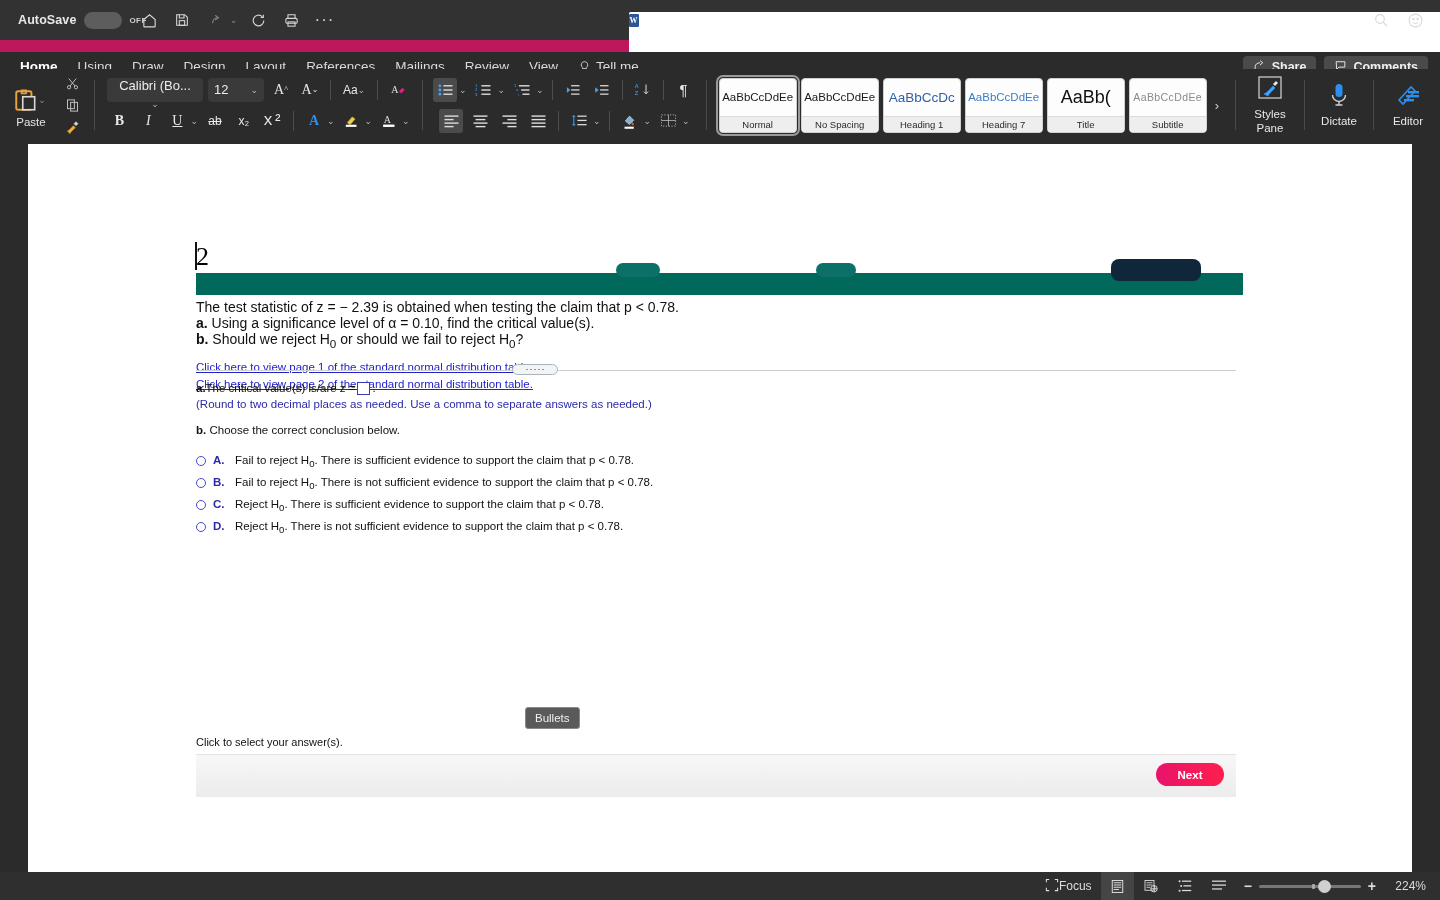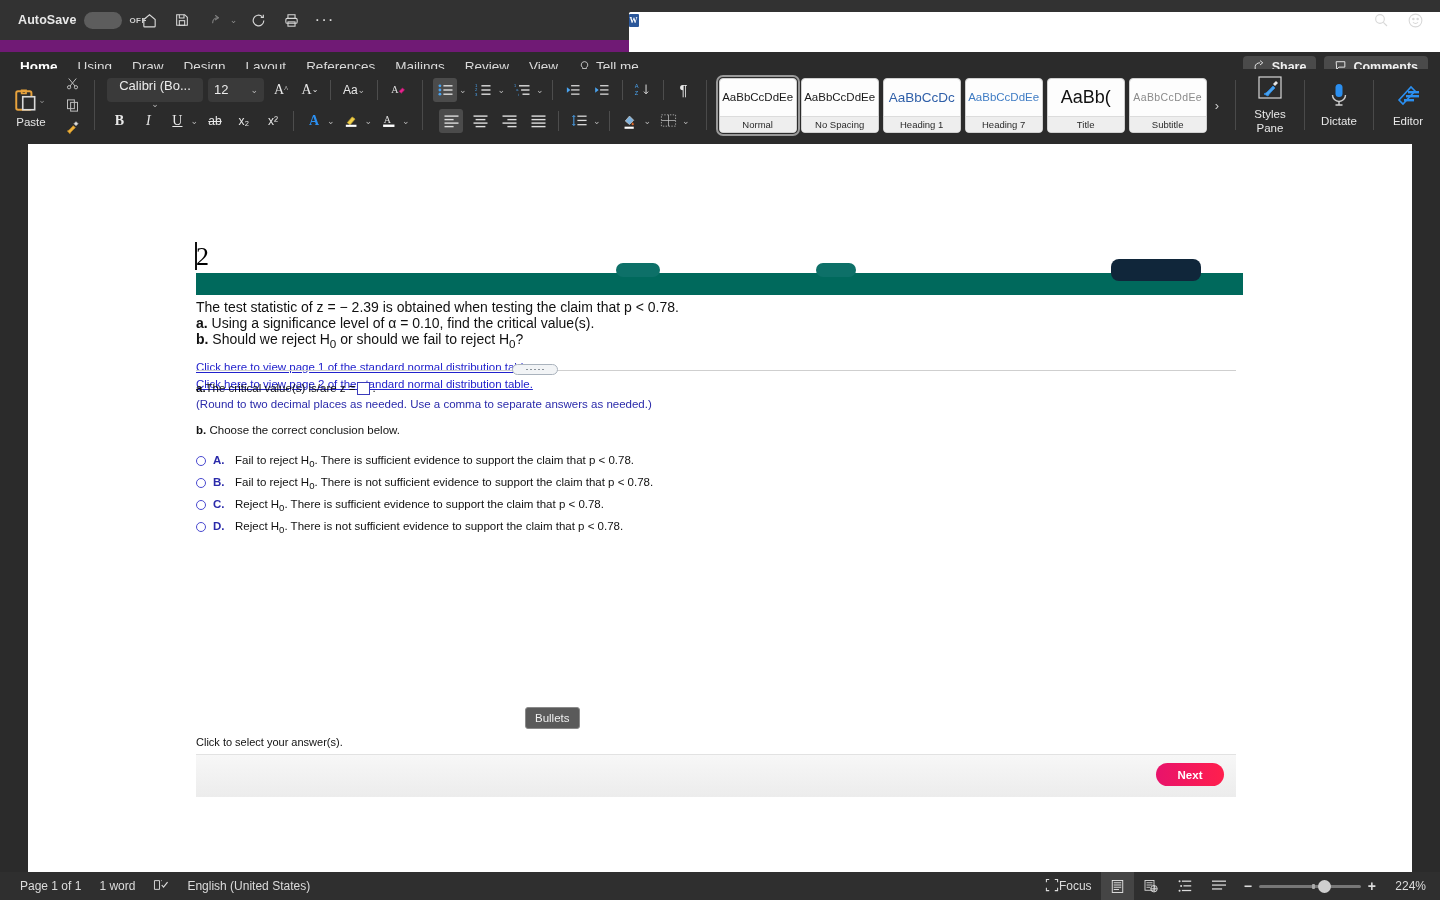--- a/index.html
+++ b/index.html
@@ -4,21 +4,21 @@
 <title>Word — e2</title>
 <style>
   * { box-sizing: border-box; margin: 0; padding: 0; }
   html, body {
     width: 1440px; height: 900px;
     overflow: hidden;
     background: #2b2b2b;
     font-family: "Liberation Sans", sans-serif;
     -webkit-font-smoothing: antialiased;
   }
-  .app { position: relative; width: 1152px; height: 900px; background: #701a75; }
+  .app { position: relative; width: 1152px; height: 900px; background: #be185d; }
 
   
   .titlebar {
     position: absolute; left: 0; top: 0; width: 1440px; height: 40px;
     background: #323232;
     display: flex; align-items: center;
   }
   .tb-left { display: flex; align-items: center; gap: 0; padding-left: 18px; }
   .autosave-label { color: #e8e8e8; font-size: 12.5px; font-weight: 600; letter-spacing: .1px; }
   .autosave-toggle {
@@ -414,21 +414,21 @@
           </svg>
         </div>
       </div>
       <div class="fg-row">
         <div class="rbtn" style="font-weight:700;font-family:'Liberation Serif',serif;">B</div>
         <div class="rbtn" style="font-style:italic;font-family:'Liberation Serif',serif;">I</div>
         <div class="rbtn" style="text-decoration:underline;font-family:'Liberation Serif',serif;">U</div>
         <span class="cv" style="margin-left:-4px">⌄</span>
         <div class="rbtn" style="text-decoration:line-through;font-size:12px;">ab</div>
         <div class="rbtn" style="font-size:12px;">x₂</div>
-        <div class="rbtn" style="font-size:12px;">x²</div>
+        <div class="rbtn" style="font-size:16px;font-family:Liberation Mono, monospace;">x²</div>
         <div class="vsep"></div>
         <div class="rbtn" style="color:#2b8ff0;font-family:'Liberation Serif',serif;font-weight:700;">A</div>
         <span class="cv" style="margin-left:-4px">⌄</span>
         <div class="rbtn">
           <svg width="17" height="17" viewBox="0 0 24 24" fill="none">
             <path d="M6 15l7-8 4 3-7 8z" fill="#f0cf4a" stroke="#c6a62c" stroke-width="1"></path>
             <rect x="4" y="18" width="15" height="3" fill="#ffffff"></rect>
           </svg>
         </div>
         <span class="cv" style="margin-left:-4px">⌄</span>
@@ -709,31 +709,20 @@
       <div class="selnote">Click to select your answer(s).</div>
       <div class="footerbar">
         <div class="nextbtn">Next</div>
       </div>
     </div>
 
     <div class="tooltip">Bullets</div>
   </div>
 
   <div class="statusbar">
-    <div class="sb-left">
-      <span>Page 1 of 1</span>
-      <span>1 word</span>
-      <span>
-        <svg width="16" height="14" viewBox="0 0 22 18" fill="none" stroke="#dcdcdc" stroke-width="1.3">
-          <path d="M2 3h7v12H2zM11 3h1"></path>
-            <path d="M12 9l2.5 3L20 5" stroke-width="1.6"></path>
-        </svg>
-      </span>
-      <span>English (United States)</span>
-    </div>
 
     <div class="sb-right">
       <div class="sb-item">
         <span>
           <svg width="14" height="14" viewBox="0 0 20 20" fill="none" stroke="#dcdcdc" stroke-width="1.5">
             <path d="M2 6V2h4M14 2h4v4M18 14v4h-4M6 18H2v-4"></path>
           </svg>
         </span>
         <span>Focus</span>
       </div>

